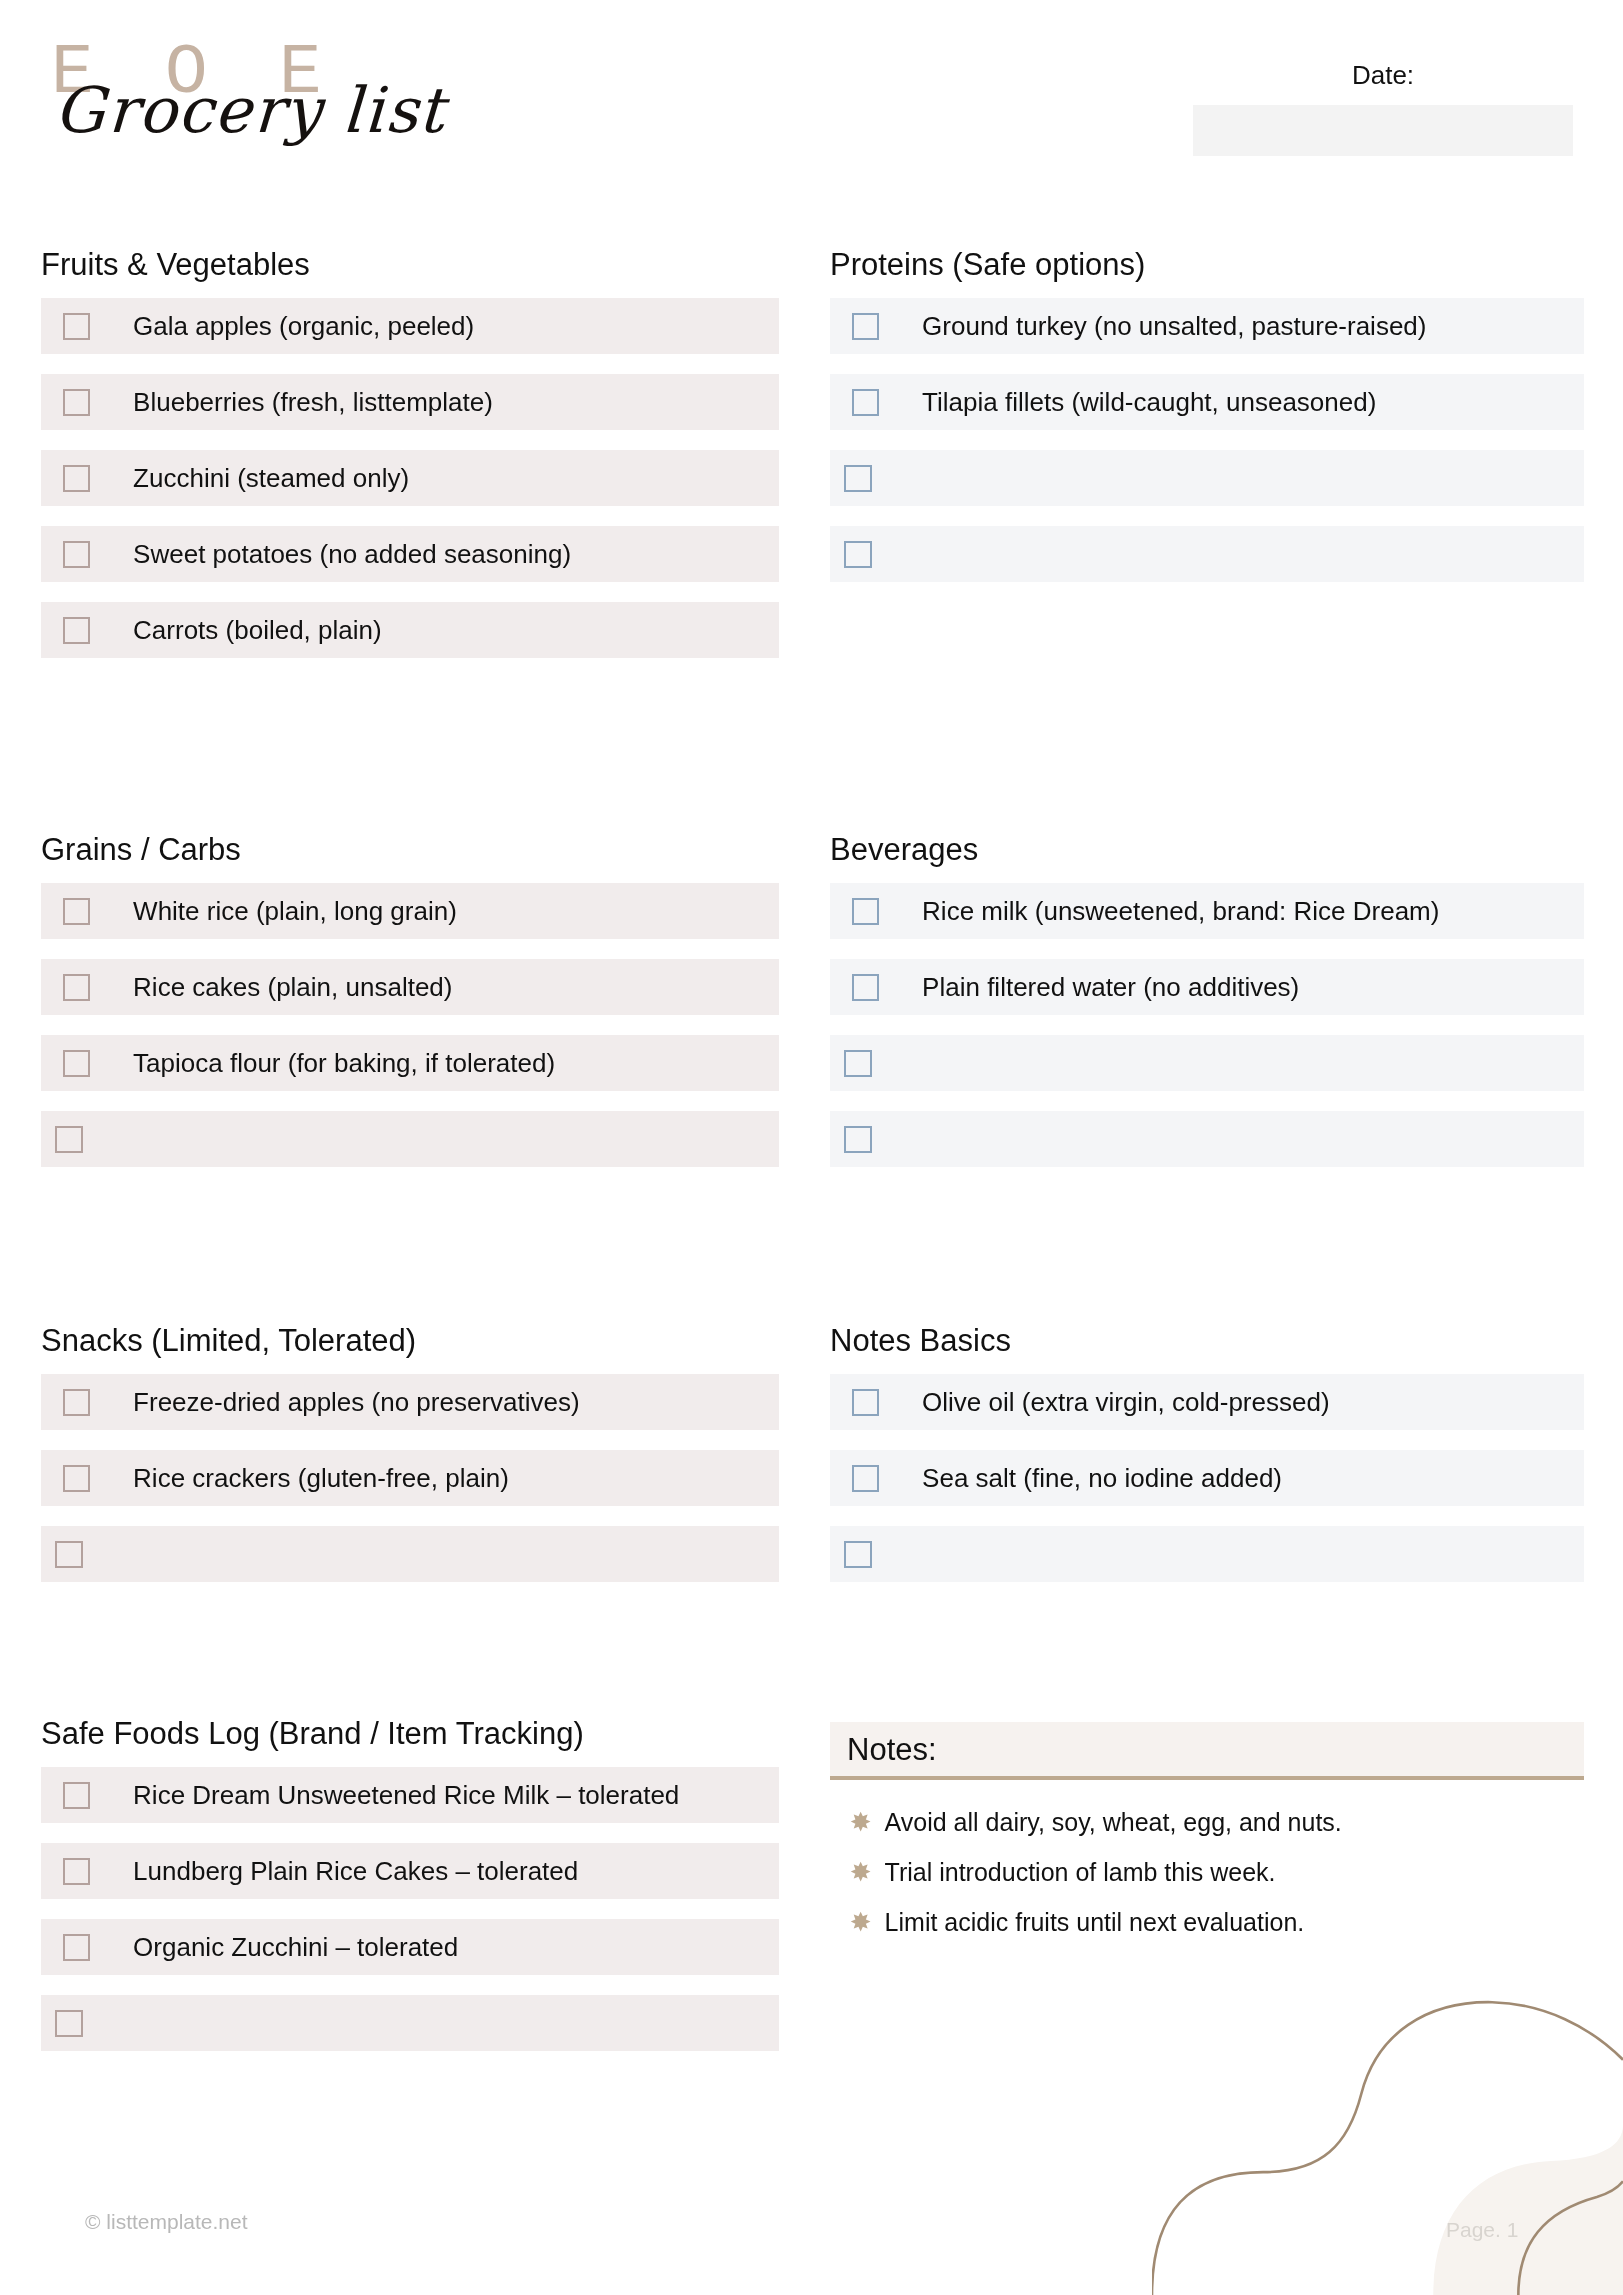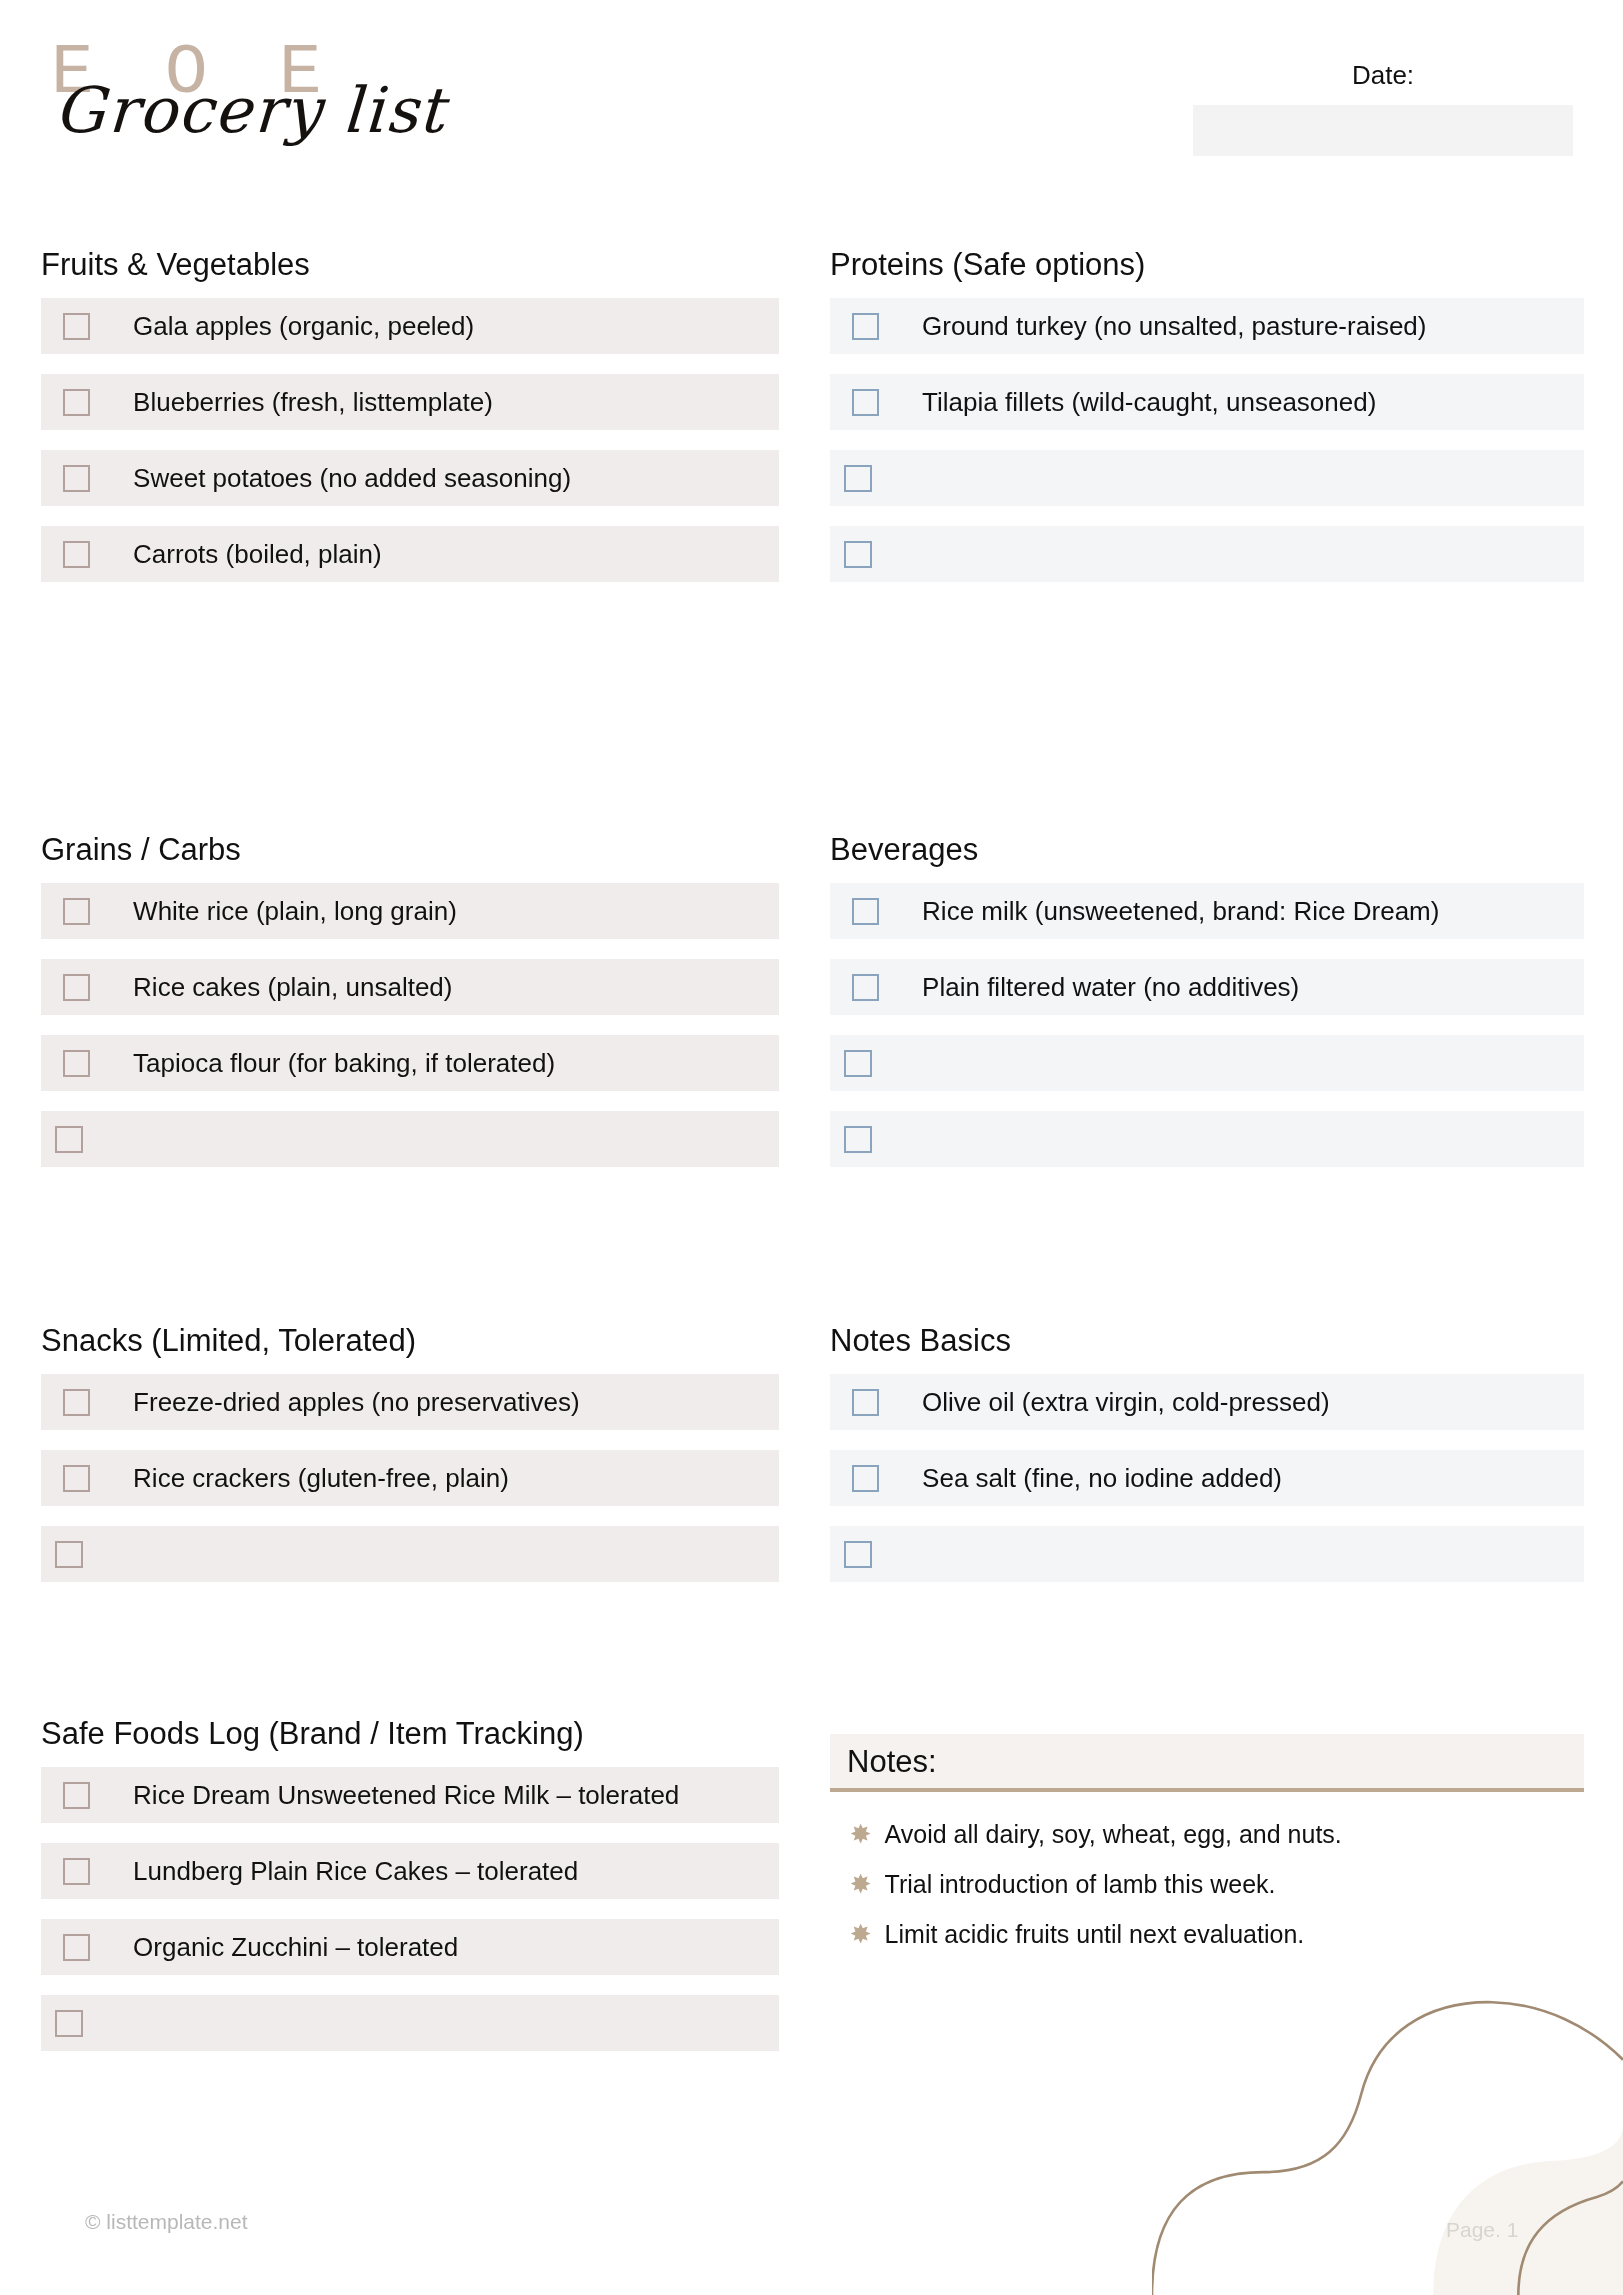--- a/index.html
+++ b/index.html
@@ -120,21 +120,21 @@
     margin-left:43px;
     font-size:26px;
     color:#111111;
     line-height:1.1;
     white-space:nowrap;
   }
 
   
   #notes-box {
     position:absolute;
-    left:0; top:16px;
+    left:0; top:4px;
     width:754px;
   }
   #notes-header {
     width:754px; height:58px;
     background:#f6f2ef;
     border-bottom:4.6px solid #bda territory;
     border-bottom:4.6px solid #bda98f;
     display:flex;
     align-items:center;
   }
@@ -211,20 +211,24 @@
   <div class="column" id="col-left">
       <div class="section" style="top: 249px;">
         <div class="section-title">Fruits &amp; Vegetables</div>
         <div class="row row-warm row-filled">
           <div class="checkbox"></div>
           <div class="row-label">Gala apples (organic, peeled)</div>
         </div>
         <div class="row row-warm row-filled">
           <div class="checkbox"></div>
           <div class="row-label">Blueberries (fresh, listtemplate)</div>
+        </div>
+        <div class="row row-warm row-filled">
+          <div class="checkbox"></div>
+          <div class="row-label">Zucchini (steamed only)</div>
         </div>
         <div class="row row-warm row-filled">
           <div class="checkbox"></div>
           <div class="row-label">Sweet potatoes (no added seasoning)</div>
         </div>
         <div class="row row-warm row-filled">
           <div class="checkbox"></div>
           <div class="row-label">Carrots (boiled, plain)</div>
         </div>
       </div>

